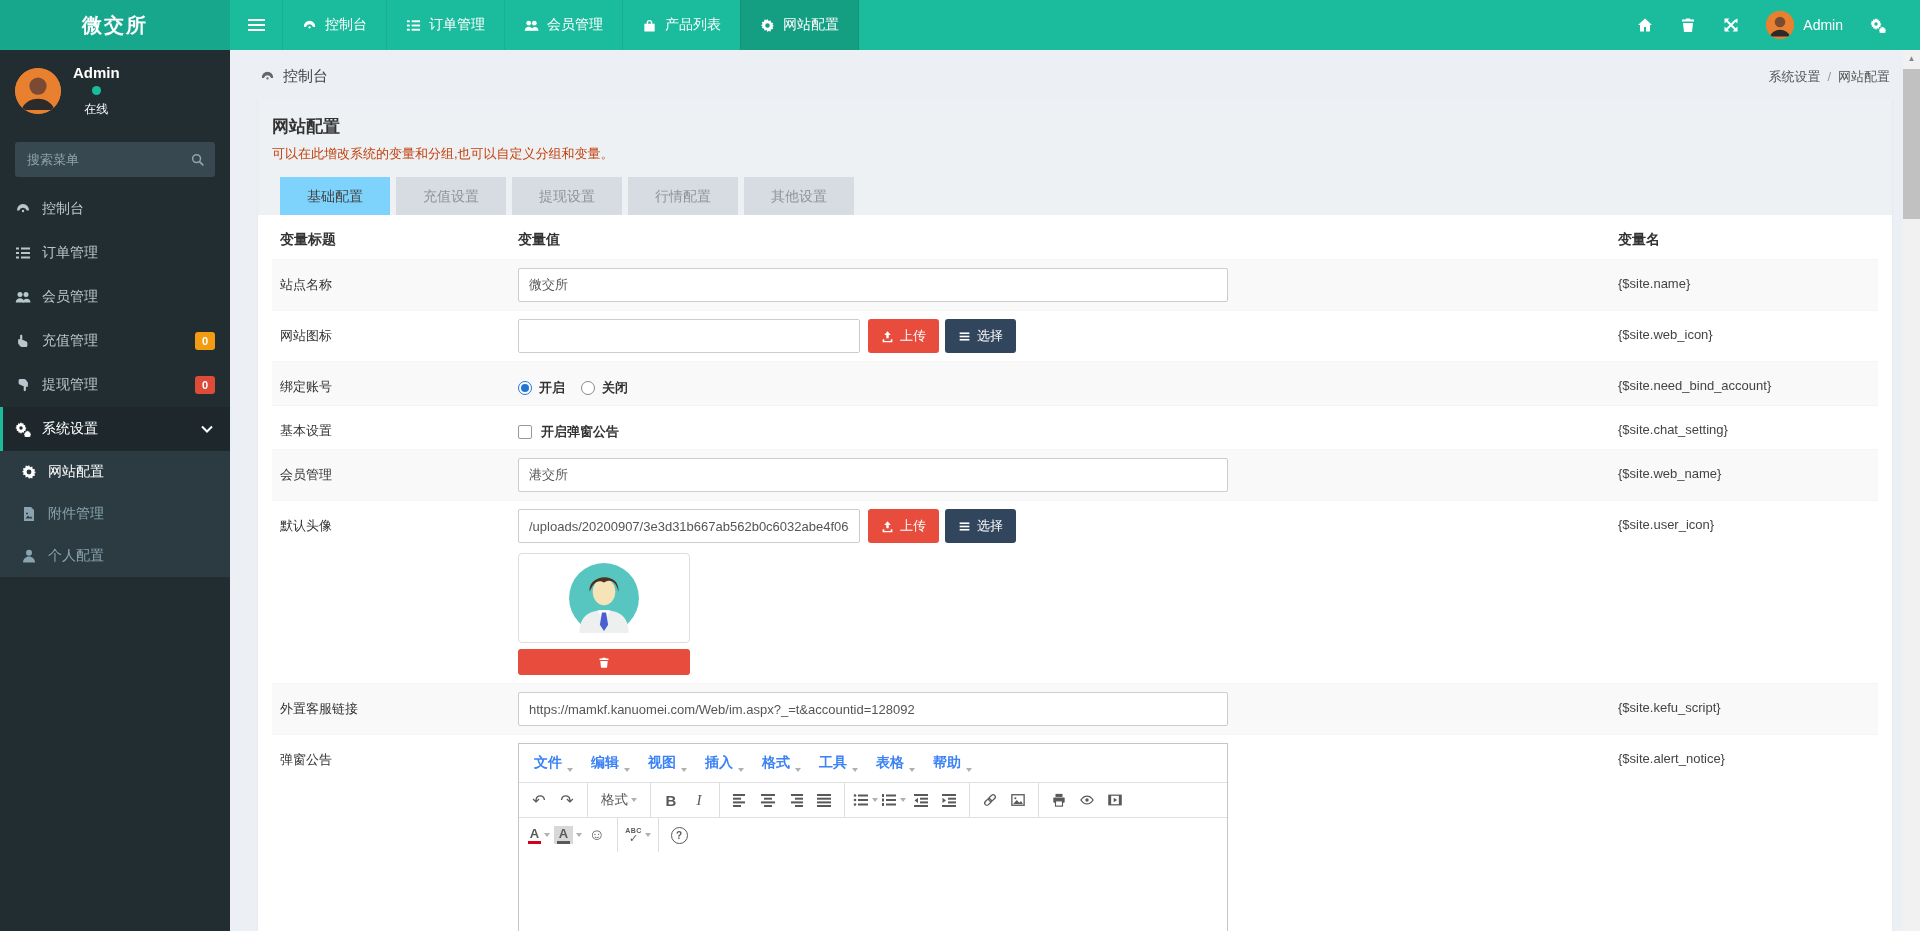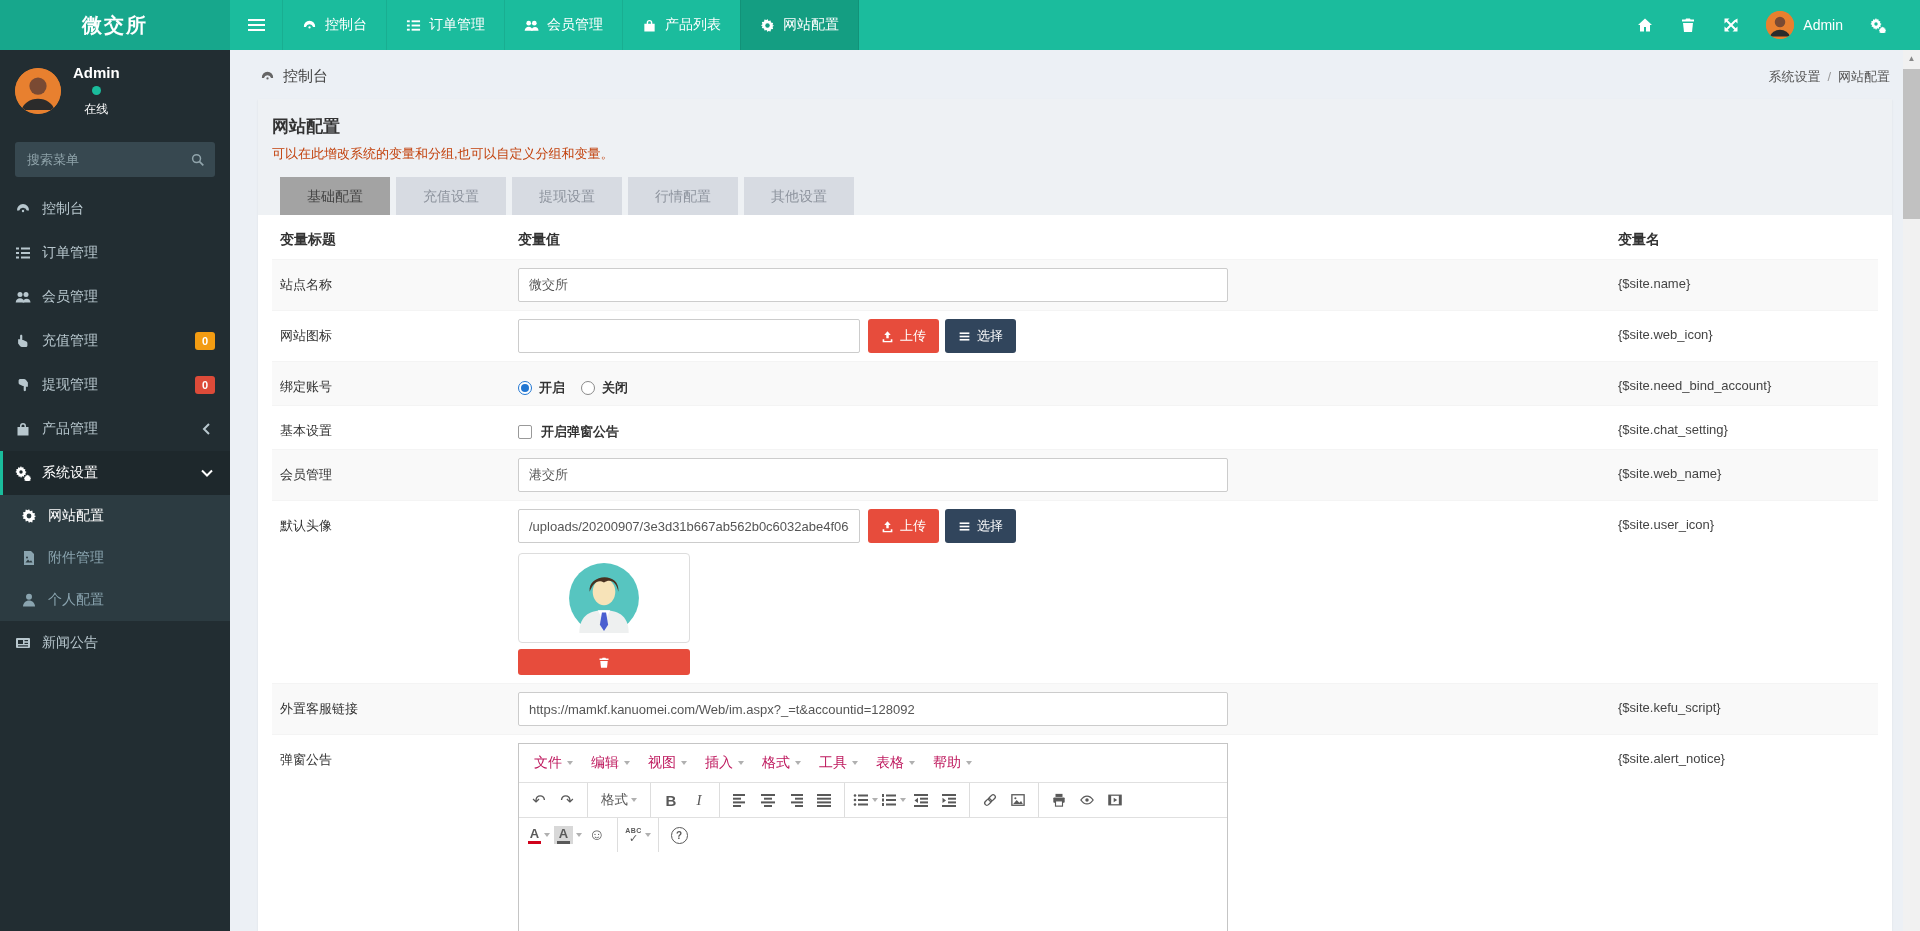--- a/index.html
+++ b/index.html
@@ -65,21 +65,21 @@
   .breadcrumb { font-size:13px; color:#555; }
   .breadcrumb .sep { color:#999; padding:0 7px; }
 
   .box { margin:0 28px; background:#eef1f4; box-shadow:0 1px 2px rgba(0,0,0,.07); }
   .box-header { padding:16px 22px 0 14px; }
   .box-title { font-size:17px; font-weight:bold; color:#333; margin-bottom:7px; }
   .box-sub { font-size:13px; color:#c2410c; }
   .tabs { display:flex; margin:14px 0 0 8px; }
   .tab { height:38px; line-height:38px; padding:0 27px; margin-right:6px; font-size:14px;
     background:#d7dbe2; color:#8e949e; cursor:pointer; }
-  .tab.active { background:#a3a3a3; color:#444; }
+  .tab.active { background:#7dd3fc; color:#444; }
 
   .tab-pane { background:#fff; padding:6px 14px 0; min-height:727px; }
   table.vars { width:100%; border-collapse:collapse; }
   .vars th { text-align:left; font-size:14px; color:#333; padding:10px 8px; }
   .vars td { padding:8px; vertical-align:top; font-size:13px; color:#333;
     border-top:1px solid #f4f4f4; }
   .vars tr.striped td { background:#f9f9f9; }
   .col-label { width:238px; }
   .col-value { width:1100px; }
   td.lab { padding-top:16px; }
@@ -110,22 +110,22 @@
 
   .avatar-card { width:172px; height:90px; border:1px solid #ddd; border-radius:4px;
     background:#fff; margin:10px 0 6px; display:flex; align-items:center; justify-content:center; }
   .btn-delete { width:172px; height:26px; background:#e74c3c; border:none; border-radius:3px;
     display:flex; align-items:center; justify-content:center; color:#fff; cursor:pointer; }
   .btn-delete .ic { width:12px; height:13px; }
 
   
   .editor { width:710px; border:1px solid #c5c5c5; background:#fff; }
   .ed-menubar { display:flex; align-items:center; padding:5px 6px; }
-  .ed-menu { display:flex; align-items:center; gap:5px; padding:5px 9px; font-size:14px;
-    color:#be185d; cursor:pointer; }
+  .ed-menu { display:flex; align-items:flex-end; gap:5px; padding:5px 9px; font-size:14px;
+    color:#3b82f6; cursor:pointer;font-weight:bold; }
   .caret { width:0; height:0; border-top:4px solid #b0b0b0;
     border-left:3.5px solid transparent; border-right:3.5px solid transparent; }
   .ed-row { display:flex; align-items:stretch; border-top:1px solid #e0e0e0; }
   .ed-group { display:flex; align-items:center; gap:2px; padding:4px 7px;
     border-right:1px solid #ddd; }
   .ed-group:last-child { border-right:none; }
   .ed-btn { min-width:26px; height:26px; display:flex; align-items:center; justify-content:center;
     gap:3px; color:#595959; font-size:14px; cursor:pointer; border-radius:2px; }
   .ed-btn svg { width:16px; height:14px; }
   .ed-bold { font-weight:bold; font-size:15px; }
@@ -292,29 +292,20 @@
         </svg>
       <span>充值管理</span>
       <span class="badge orange">0</span>
     </li>
     <li class="smenu-item">
       <svg class="ic" viewBox="0 0 16 16" style="transform:scaleX(-1)">
           <path d="M6.2 14.2c.7 0 1.1-.5 1.1-1.2V9h.9l3.1-1.5c.8-.4 1.1-1 1.1-1.8V3.6c0-1-.8-1.6-1.8-1.6H7c-.8 0-1.5.3-2 1L3.1 5.6v4.2h2V13c0 .7.4 1.2 1.1 1.2z"></path>
         </svg>
       <span>提现管理</span>
       <span class="badge red">0</span>
-    </li>
-    <li class="smenu-item">
-      <svg class="ic" viewBox="0 0 16 16">
-          <path d="M5 6V5a3 3 0 0 1 6 0v1h2.5v8.5h-11V6H5zm1.5 0h3V5a1.5 1.5 0 0 0-3 0v1z"></path>
-        </svg>
-      <span>产品管理</span>
-      <svg class="ic ic-sm chev" viewBox="0 0 16 16">
-          <path d="M10 3 5 8l5 5" fill="none" stroke="currentColor" stroke-width="2"></path>
-        </svg>
     </li>
     <li class="smenu-item active">
       <svg class="ic" viewBox="0 0 16 16">
           <path d="M6 1l.7 1.6 1.7-.4.3 1.7 1.7.3-.4 1.7L11.6 7 10.4 8l.4 1.7-1.7.3-.3 1.7-1.7-.4L6 13l-.7-1.6-1.7.4-.3-1.7-1.7-.3.4-1.7L.4 7l1.2-1-.4-1.7 1.7-.3.3-1.7 1.7.4z"></path>
           <circle cx="6" cy="7" r="1.7" fill="#1e282c"></circle>
           <path d="M12.5 9.5l.5 1.1 1.2-.3.2 1.2 1.2.2-.3 1.2.9.7-.9.7.3 1.2-1.2.2-.2 1.2-1.2-.3-.5 1.1-.5-1.1-1.2.3-.2-1.2-1.2-.2.3-1.2-.9-.7.9-.7-.3-1.2 1.2-.2.2-1.2 1.2.3z"></path>
         </svg>
       <span>系统设置</span>
       <svg class="ic ic-sm chev" viewBox="0 0 16 16">
           <path d="M3 5.5l5 5 5-5" fill="none" stroke="currentColor" stroke-width="2"></path>
@@ -338,30 +329,20 @@
           <span>附件管理</span>
         </li>
         <li class="smenu-item">
           <svg class="ic" viewBox="0 0 16 16">
               <circle cx="8" cy="4.8" r="3"></circle>
               <path d="M2 14.5c0-3.3 2.7-6 6-6s6 2.7 6 6z"></path>
             </svg>
           <span>个人配置</span>
         </li>
       </ul>
-    </li>
-    <li class="smenu-item">
-      <svg class="ic" viewBox="0 0 16 16">
-          <rect x="1" y="3" width="14" height="10" rx="1"></rect>
-          <rect x="3" y="5" width="5" height="4" fill="#222d32"></rect>
-          <rect x="9.5" y="5" width="3.5" height="1.2" fill="#222d32"></rect>
-          <rect x="9.5" y="7.8" width="3.5" height="1.2" fill="#222d32"></rect>
-          <rect x="3" y="10.3" width="10" height="1.2" fill="#222d32"></rect>
-        </svg>
-      <span>新闻公告</span>
     </li>
   </ul>
 </div>
 
 <div class="content">
   <div class="content-header">
     <div class="ch-left">
       <svg class="ic" viewBox="0 0 16 16">
           <path d="M8 3a6 6 0 0 0-6 6.5h2.2A3.9 3.9 0 0 1 8 6.8a3.9 3.9 0 0 1 3.8 2.7H14A6 6 0 0 0 8 3z"></path>
           <circle cx="8" cy="10" r="1.2"></circle>

